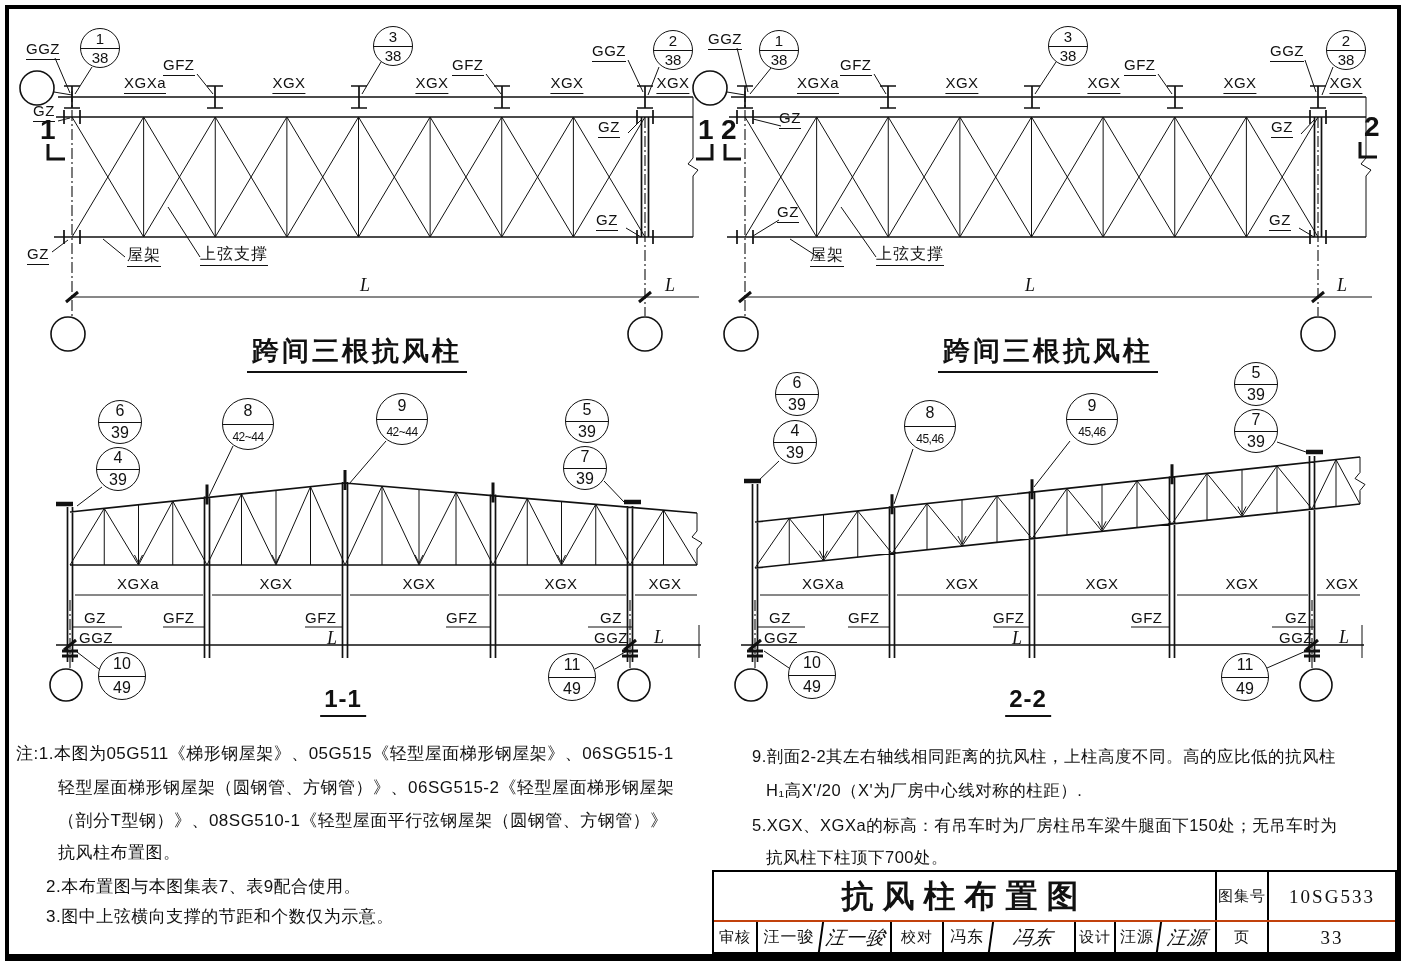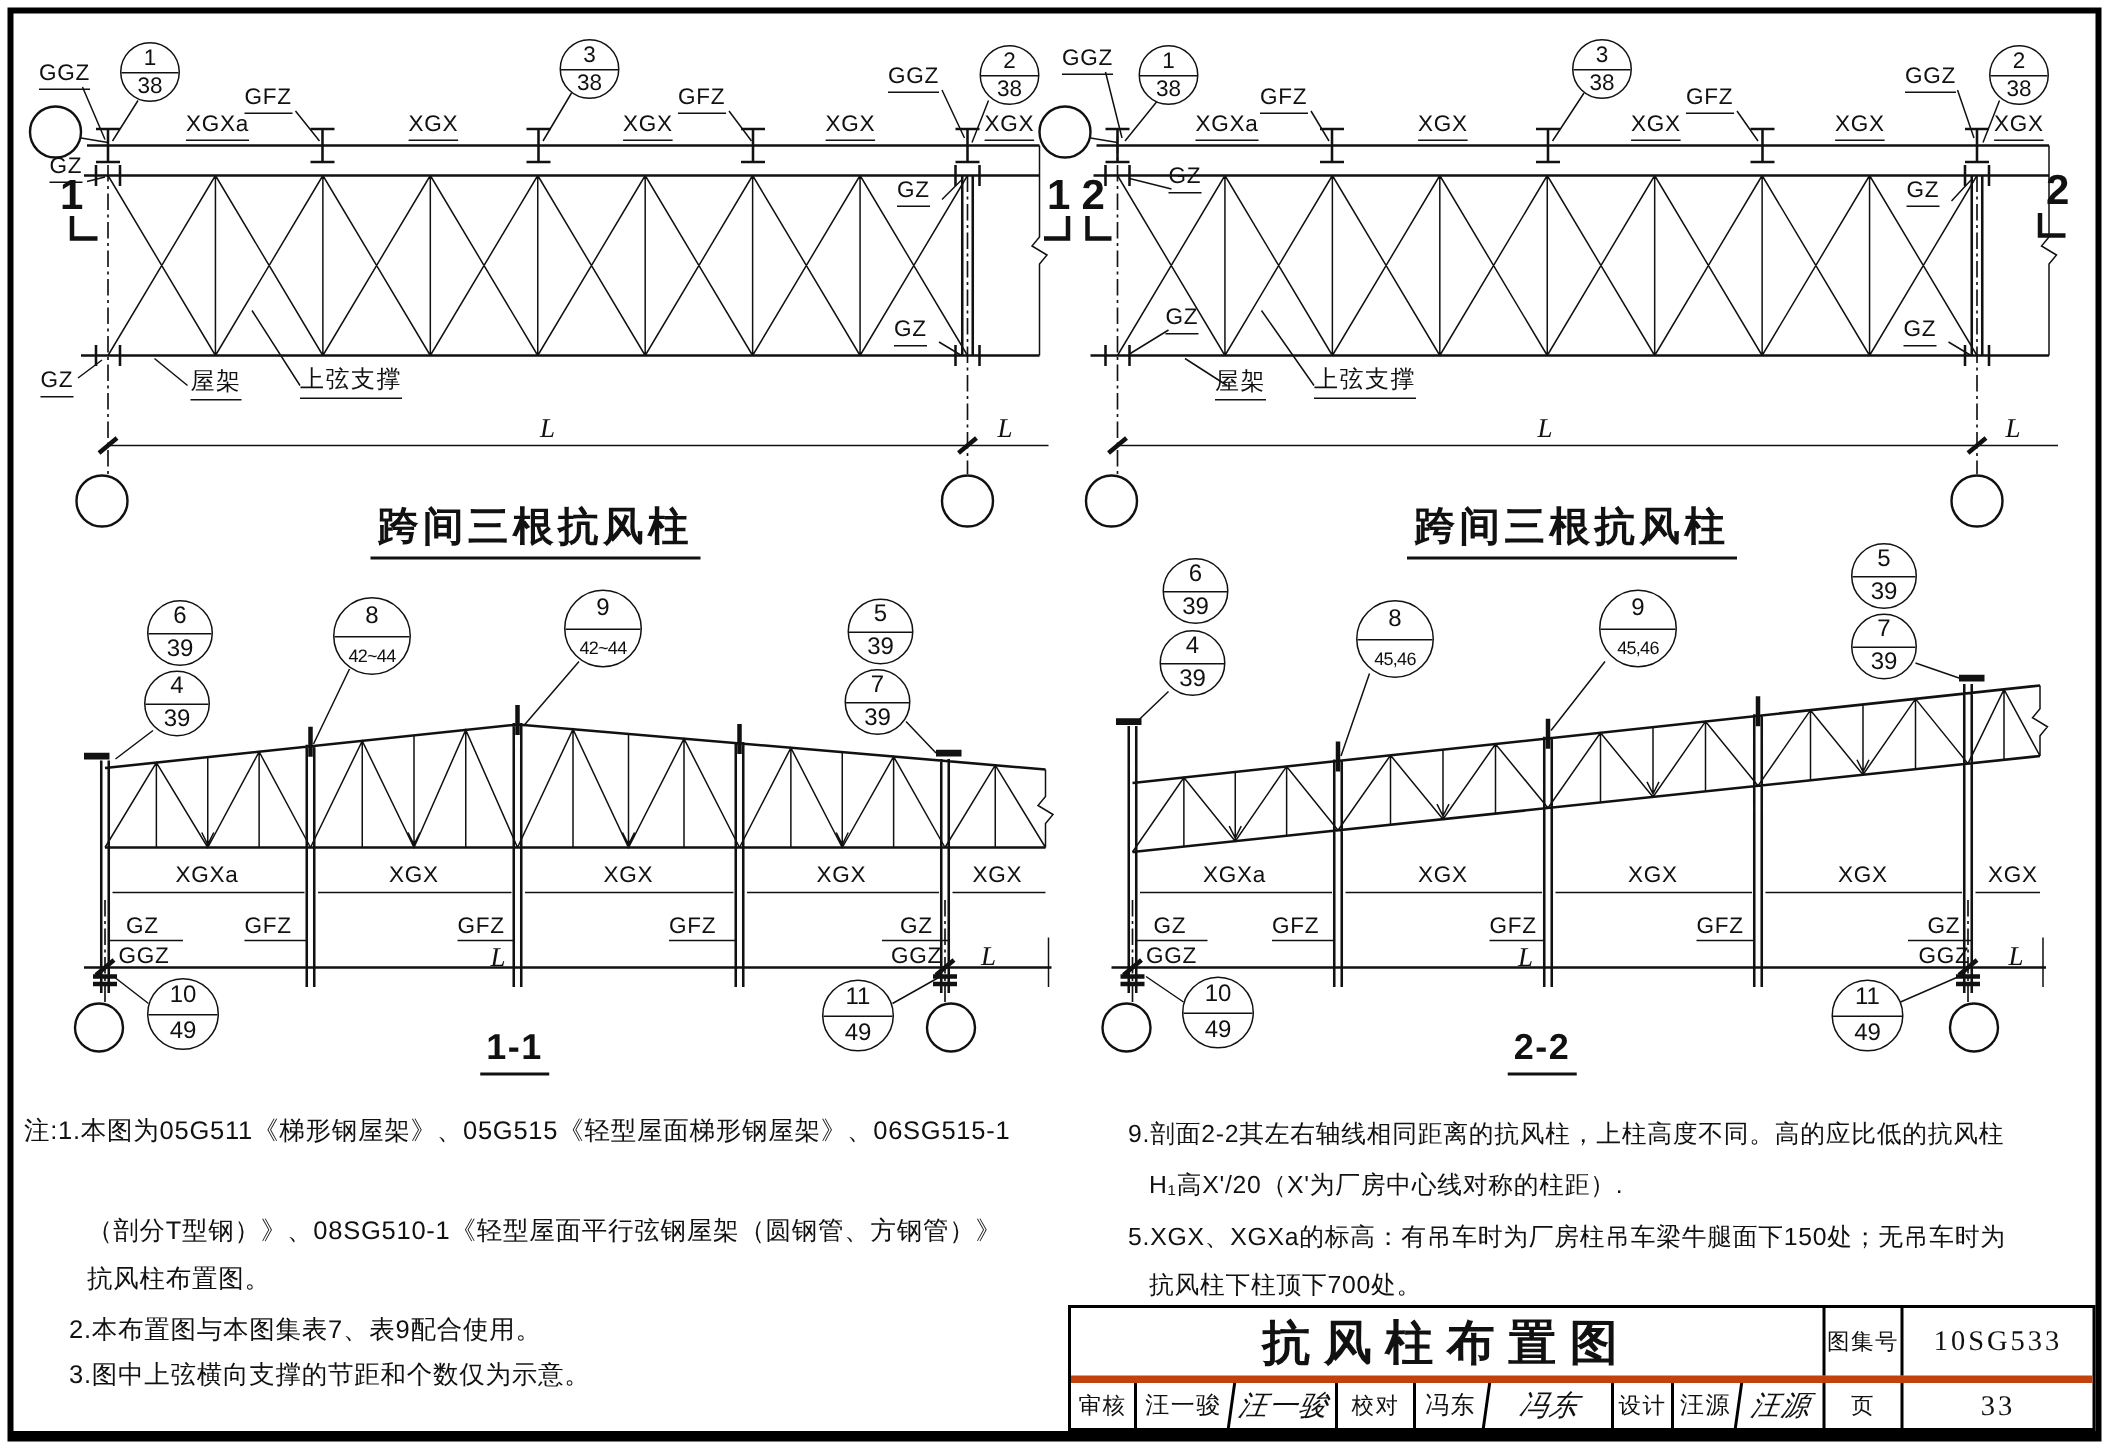--- a/index.html
+++ b/index.html
@@ -22,21 +22,21 @@
        display:flex;flex-direction:column;box-sizing:border-box;text-align:center;}
   .bub span{flex:1;display:flex;align-items:center;justify-content:center;font:15px/1 "Liberation Sans",sans-serif;}
   .bub span.bt{border-bottom:1.6px solid #111;}
   .d40{width:40px;height:40px;}
   .d44{width:44px;height:44px;}  .d44 span{font-size:16px;}
   .d48{width:48px;height:48px;}  .d48 span{font-size:16px;}
   .d52{width:52px;height:52px;}  .d52 span.bt{font-size:16px;} .d52 span.bb{font-size:12px;letter-spacing:-.5px;}
   .note{position:absolute;z-index:2;font:17px/1.15 "Liberation Sans",sans-serif;white-space:nowrap;letter-spacing:.5px;}
   .tblock{position:absolute;left:712px;right:9px;top:870px;bottom:12px;z-index:4;background:#fff;
           border:2.5px solid #000;display:flex;flex-direction:column;box-sizing:border-box;}
-  .tb-r1{display:flex;flex:1;border-bottom:5px solid #c2410c;}
+  .tb-r1{display:flex;flex:1;border-bottom:2px solid #c2410c;}
   .tb-r2{display:flex;height:30px;}
   .tb-cell{display:flex;align-items:center;justify-content:center;box-sizing:border-box;
            border-left:2px solid #000;font-size:15px;letter-spacing:1px;overflow:hidden;white-space:nowrap;}
   .tb-cell:first-child{border-left:none;}
   .tb-title{flex:1;display:flex;align-items:center;justify-content:center;
             font:bold 32px/1 "Liberation Sans",sans-serif;letter-spacing:9px;}
   .wlab{width:52px;}
   .wval{width:128px;font:19px/1 "Liberation Serif",serif;letter-spacing:2px;}
   .nm{font-size:16px;}
   .sig{font:italic 19px/1 "Liberation Serif",serif;transform:skewX(-8deg);}
@@ -225,20 +225,21 @@
   <div class="bub d48" style="left:788px;top:651px">
       <span class="bt">10</span>
       <span class="bb">49</span>
     </div>
   <div class="bub d48" style="left:1221px;top:653px">
       <span class="bt">11</span>
       <span class="bb">49</span>
     </div>
 
   <div class="note" style="left:16px;top:744px">注:1.本图为05G511《梯形钢屋架》、05G515《轻型屋面梯形钢屋架》、06SG515-1</div>
+  <div class="note" style="left:58px;top:778px">轻型屋面梯形钢屋架（圆钢管、方钢管）》、06SG515-2《轻型屋面梯形钢屋架</div>
   <div class="note" style="left:58px;top:811px">（剖分T型钢）》、08SG510-1《轻型屋面平行弦钢屋架（圆钢管、方钢管）》</div>
   <div class="note" style="left:58px;top:843px">抗风柱布置图。</div>
   <div class="note" style="left:46px;top:877px">2.本布置图与本图集表7、表9配合使用。</div>
   <div class="note" style="left:46px;top:907px">3.图中上弦横向支撑的节距和个数仅为示意。</div>
   <div class="note" style="left:752px;top:747px;font-size:16.5px">9.剖面2-2其左右轴线相同距离的抗风柱，上柱高度不同。高的应比低的抗风柱</div>
   <div class="note" style="left:766px;top:781px;font-size:16.5px">H₁高X'/20（X'为厂房中心线对称的柱距）.</div>
   <div class="note" style="left:752px;top:816px;font-size:16.5px">5.XGX、XGXa的标高：有吊车时为厂房柱吊车梁牛腿面下150处；无吊车时为</div>
   <div class="note" style="left:766px;top:848px;font-size:16.5px">抗风柱下柱顶下700处。</div>
 
   <div class="tblock">

